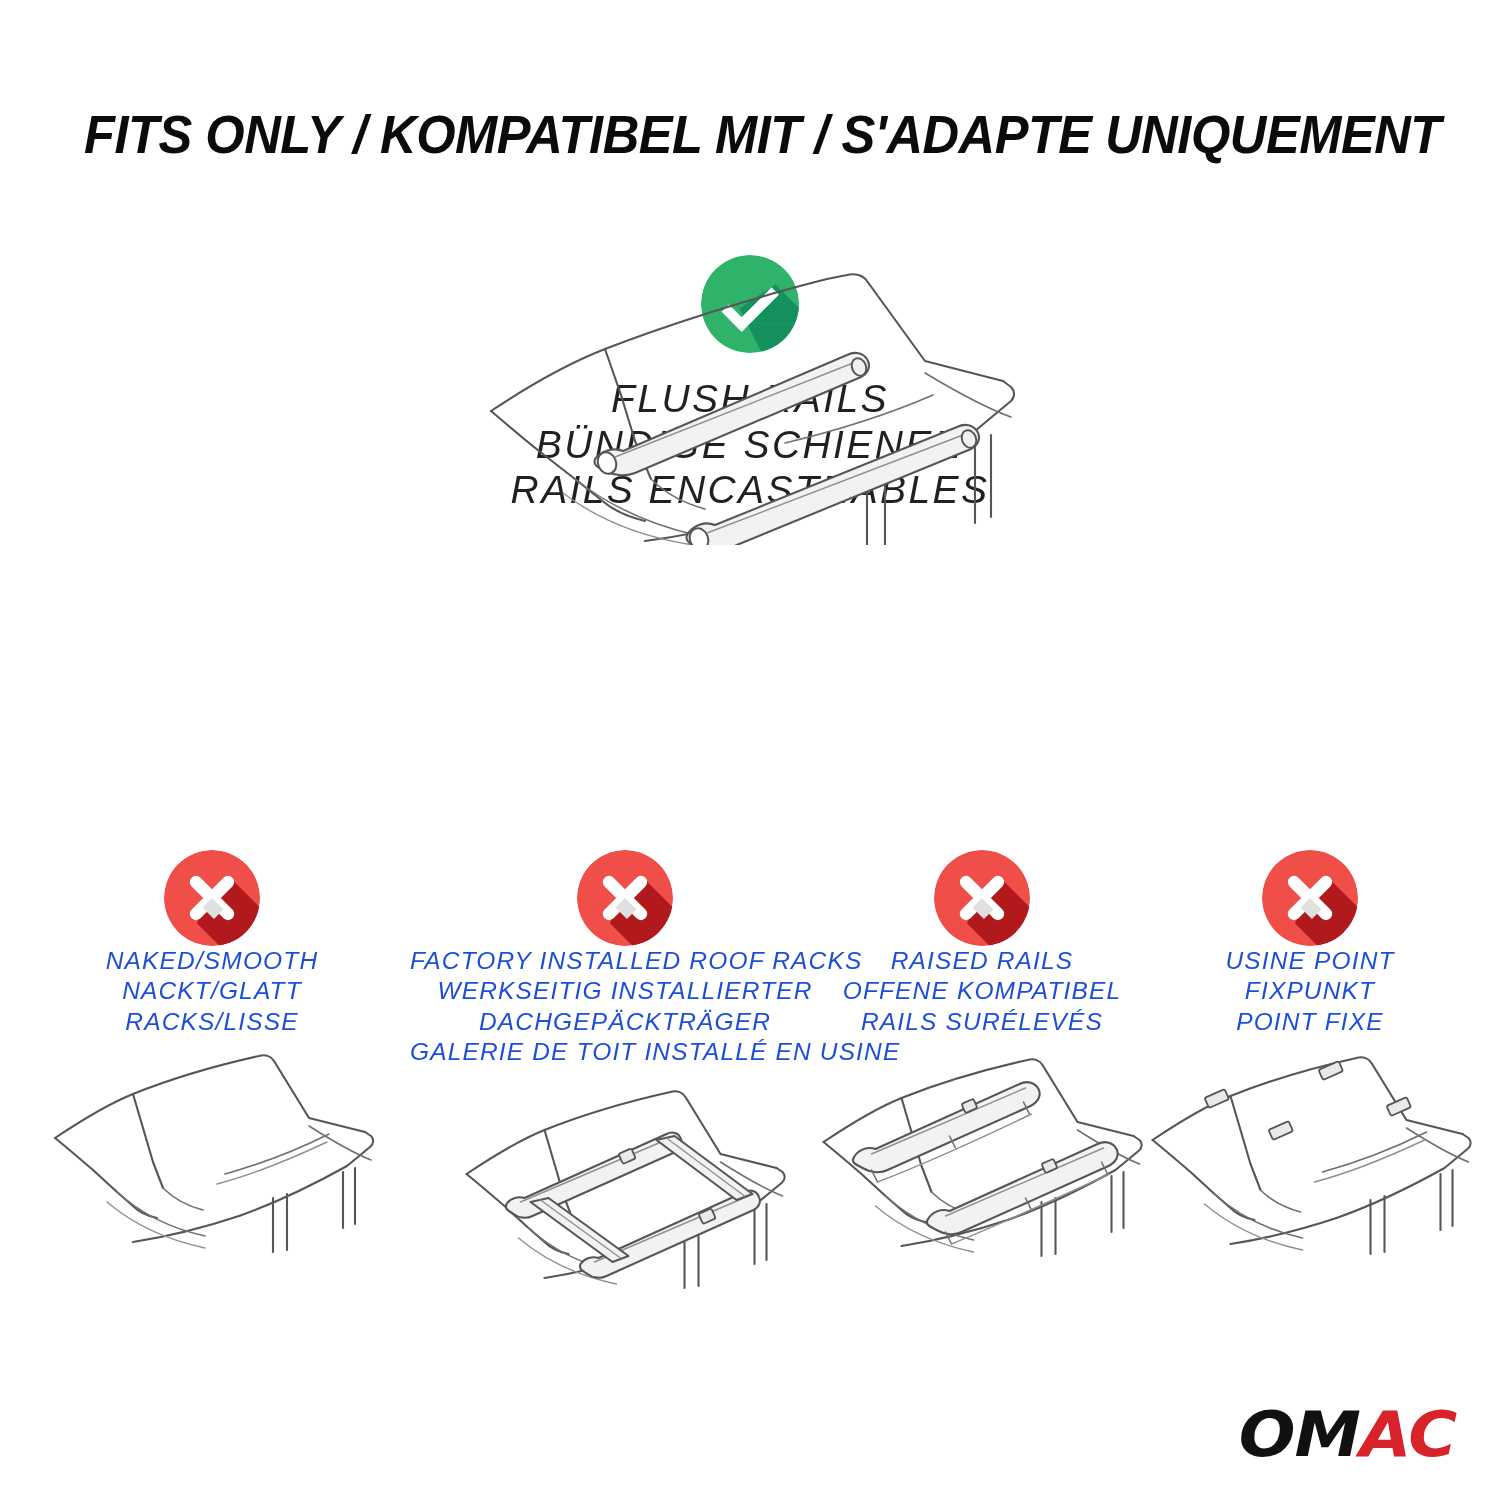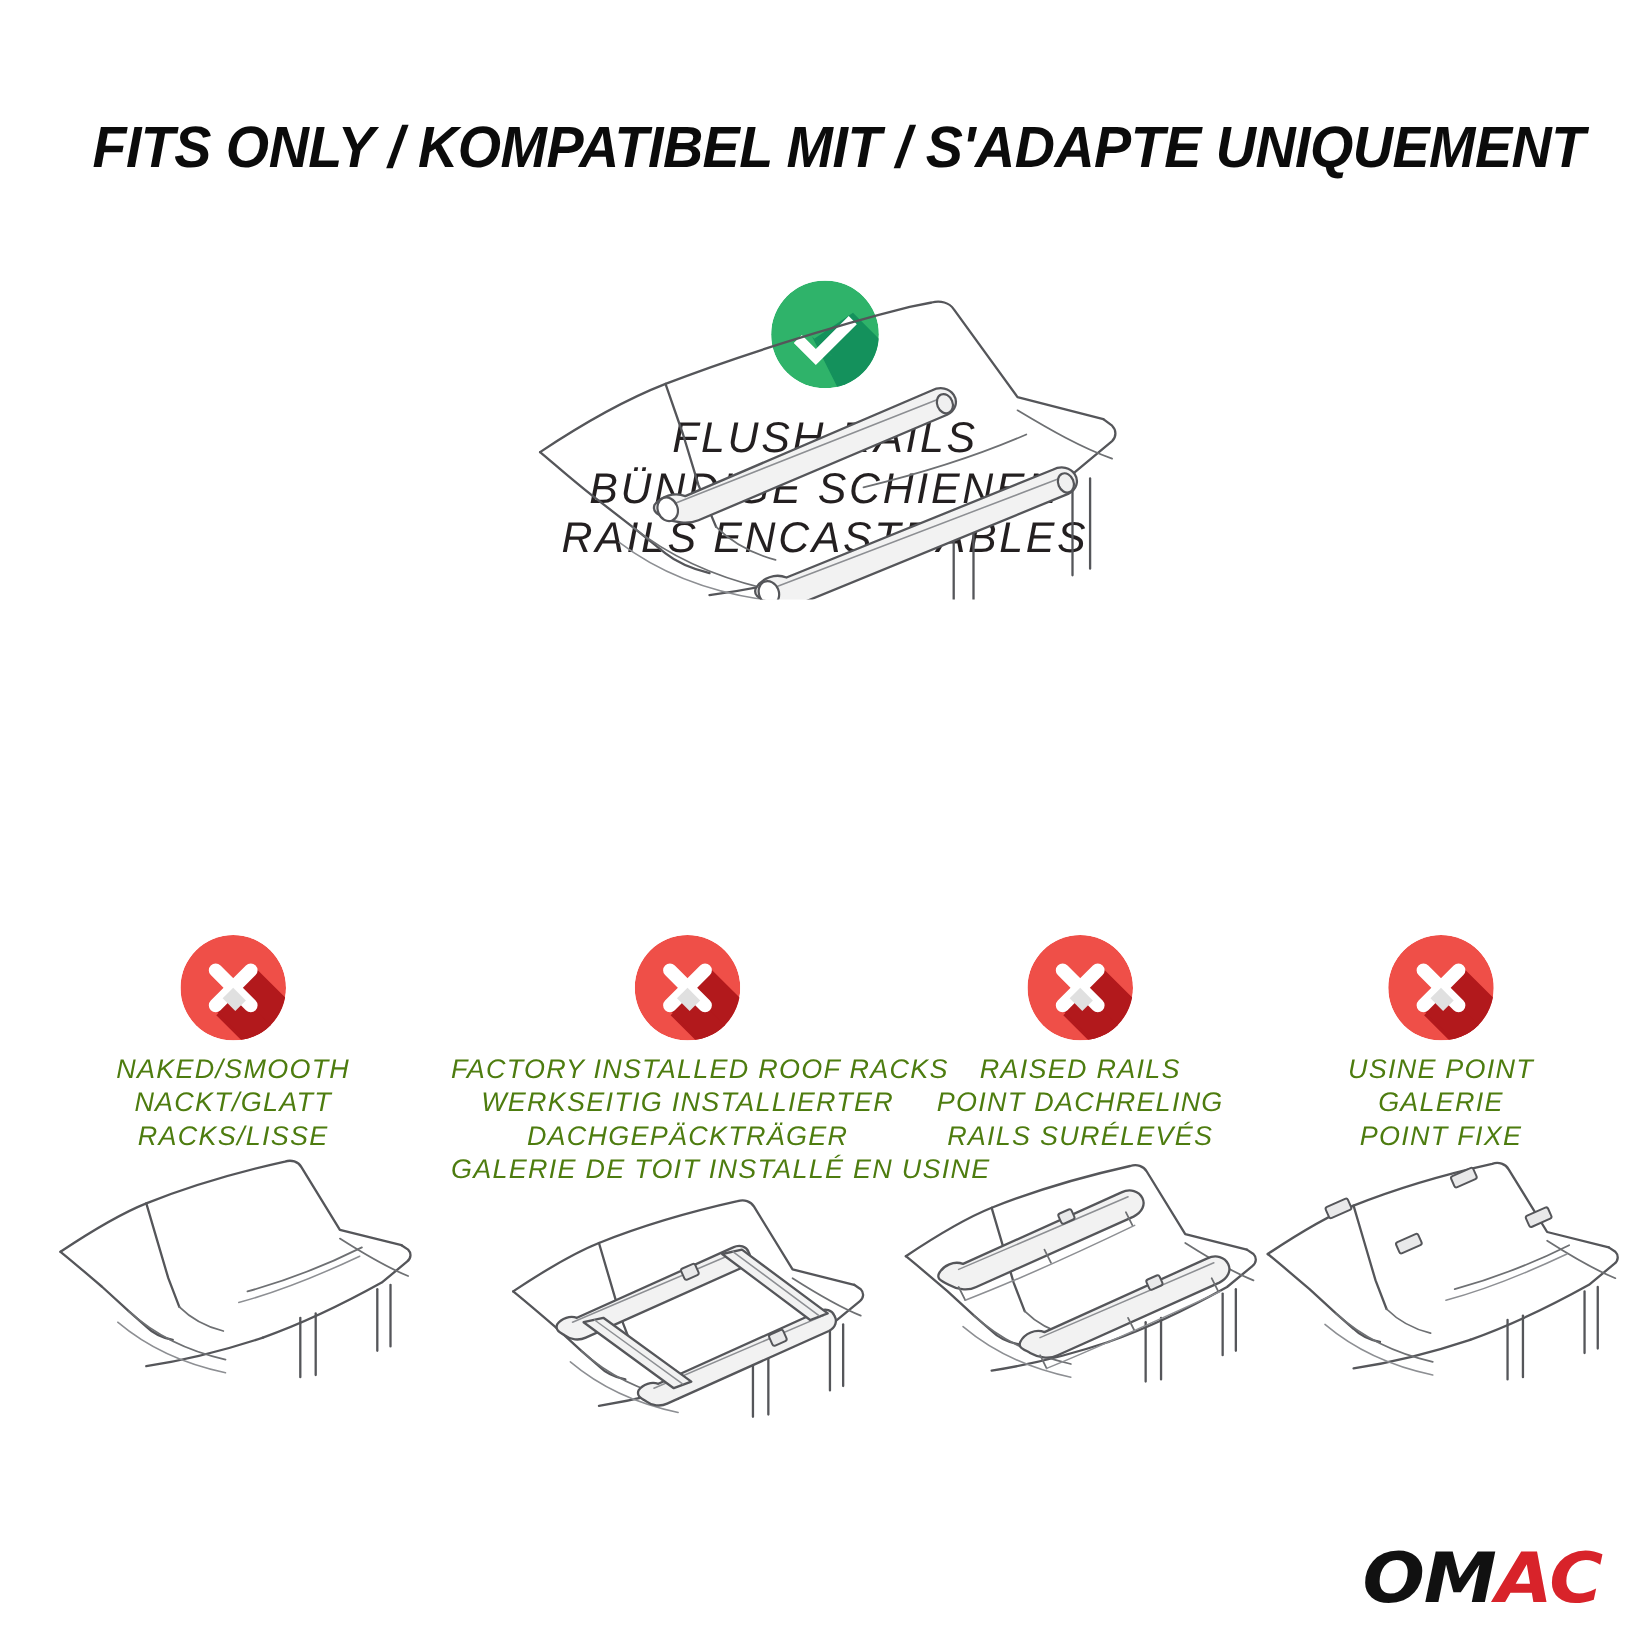--- a/index.html
+++ b/index.html
@@ -65,25 +65,25 @@
   .col{
     position:absolute;
     top:0;
   }
   .col-ic{
     width:96px;height:96px;
     margin:0 auto;
     display:block;
   }
   .col-label{
-    margin-top:12px;
+    margin-top:0;
     font-size:24.5px;
     font-weight:300;
     letter-spacing:1.15px;
-    color:#4d7c0f;
+    color:#1d4ed8;
     line-height:1.24;
     text-align:center;
   }
   .col-label div{white-space:nowrap;}
   .col-art{
     position:absolute;
     left:50%;
     transform:translateX(-50%);
   }
 
@@ -314,21 +314,21 @@
           <path d="M50 50 L100 100 L62 100 L30 68 Z" fill="#b2191c"></path>
           <g fill="#ffffff">
             <rect x="43.5" y="20" width="13" height="60" rx="6.5" transform="rotate(45 50 50)"></rect>
             <rect x="43.5" y="20" width="13" height="60" rx="6.5" transform="rotate(-45 50 50)"></rect>
           </g>
           <path d="M50 50 L62 62 L52 72 L40 60 Z" fill="#e0e0e0"></path>
         </g>
       </svg>
       <div class="col-label">
         <div>RAISED RAILS</div>
-        <div>POINT DACHRELING</div>
+        <div>OFFENE KOMPATIBEL</div>
         <div>RAILS SURÉLEVÉS</div>
       </div>
       <svg class="col-art" viewBox="0 0 345 235">
         <path class="ln" d="M14 96 C32 84 62 64 92 52 C132 36 182 22 218 14
                             C224 12 230 14 233 19 L268 76 L324 90"></path>
         <path class="ln" d="M324 90 L330 94 C333 97 333 102 329 105 L306 124
                             C270 144 232 162 198 174"></path>
         <path class="ln" d="M198 174 C156 188 118 196 92 200"></path>
         <path class="ln" d="M14 96 C24 104 38 116 52 128 L76 150 L92 164
                             C98 170 106 174 116 176"></path>
@@ -379,21 +379,21 @@
           <path d="M50 50 L100 100 L62 100 L30 68 Z" fill="#b2191c"></path>
           <g fill="#ffffff">
             <rect x="43.5" y="20" width="13" height="60" rx="6.5" transform="rotate(45 50 50)"></rect>
             <rect x="43.5" y="20" width="13" height="60" rx="6.5" transform="rotate(-45 50 50)"></rect>
           </g>
           <path d="M50 50 L62 62 L52 72 L40 60 Z" fill="#e0e0e0"></path>
         </g>
       </svg>
       <div class="col-label">
         <div>USINE POINT</div>
-        <div>GALERIE</div>
+        <div>FIXPUNKT</div>
         <div>POINT FIXE</div>
       </div>
       <svg class="col-art" viewBox="0 0 335 235">
         <path class="ln" d="M10 94 C28 82 58 62 88 50 C128 34 178 20 214 12
                             C220 10 226 12 229 17 L264 74 L320 88"></path>
         <path class="ln" d="M320 88 L326 92 C329 95 329 100 325 103 L302 122
                             C266 142 228 160 194 172"></path>
         <path class="ln" d="M194 172 C152 186 114 194 88 198"></path>
         <path class="ln" d="M10 94 C20 102 34 114 48 126 L72 148 L88 162
                             C94 168 102 172 112 174"></path>

